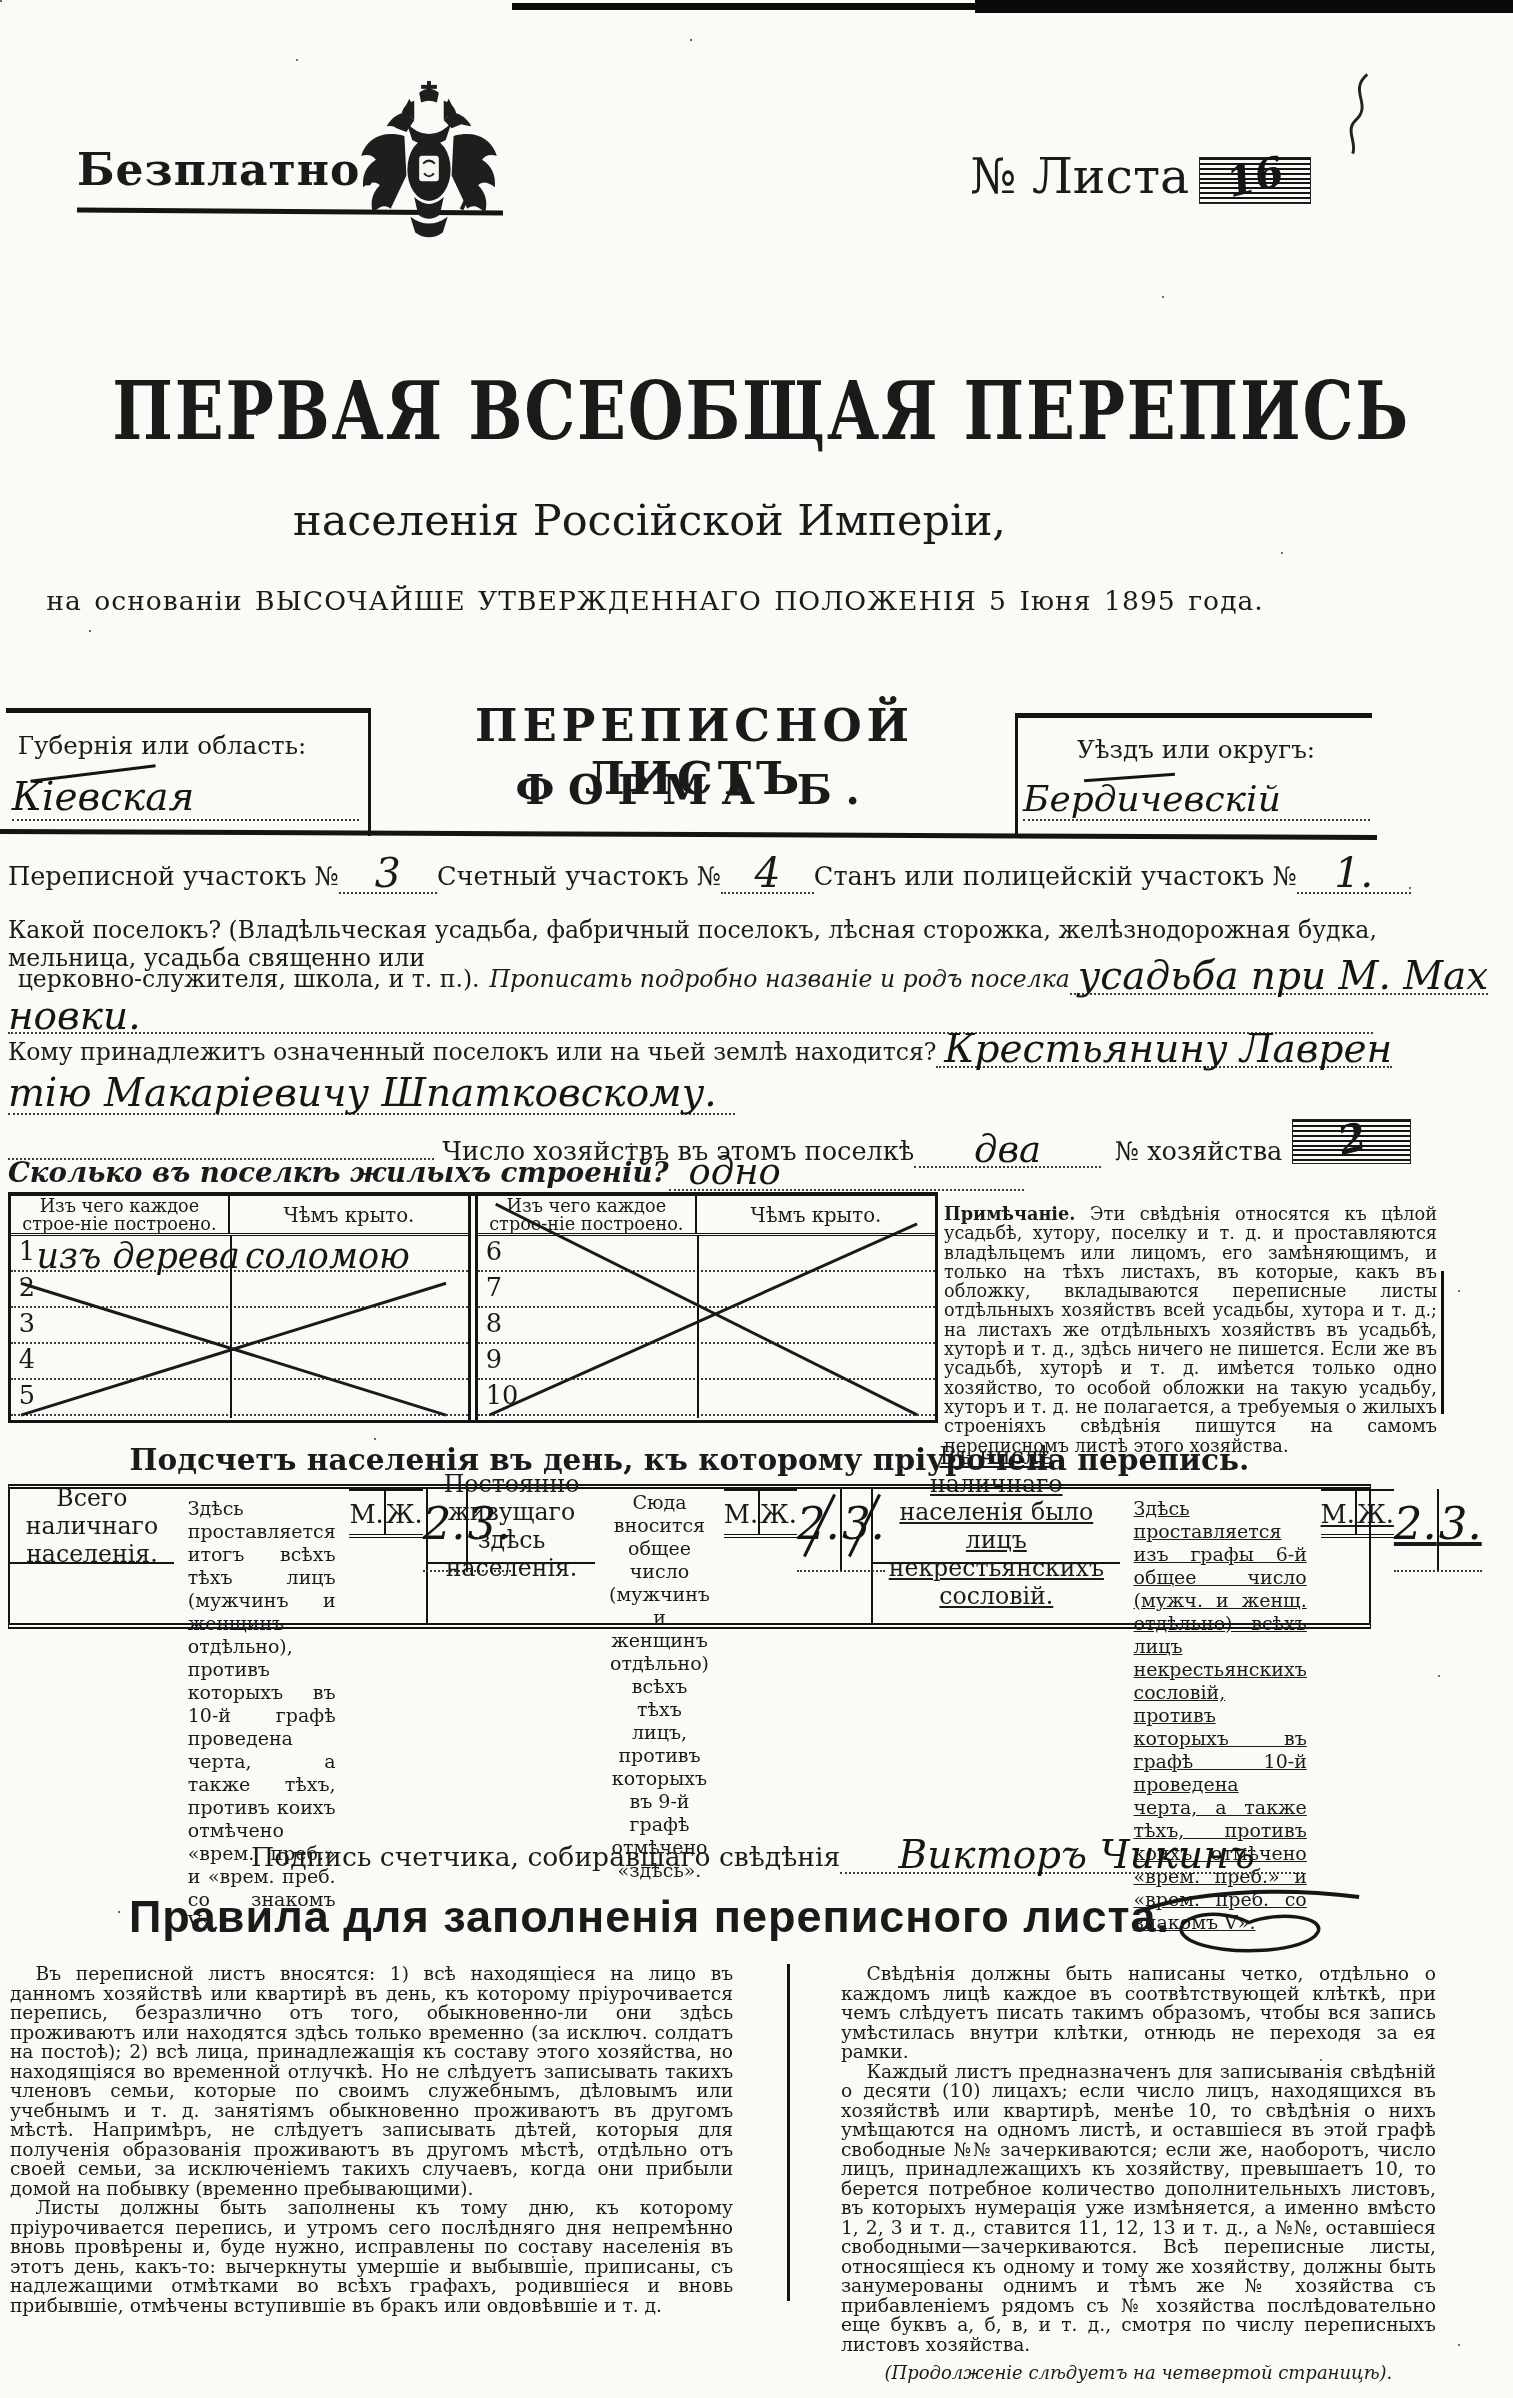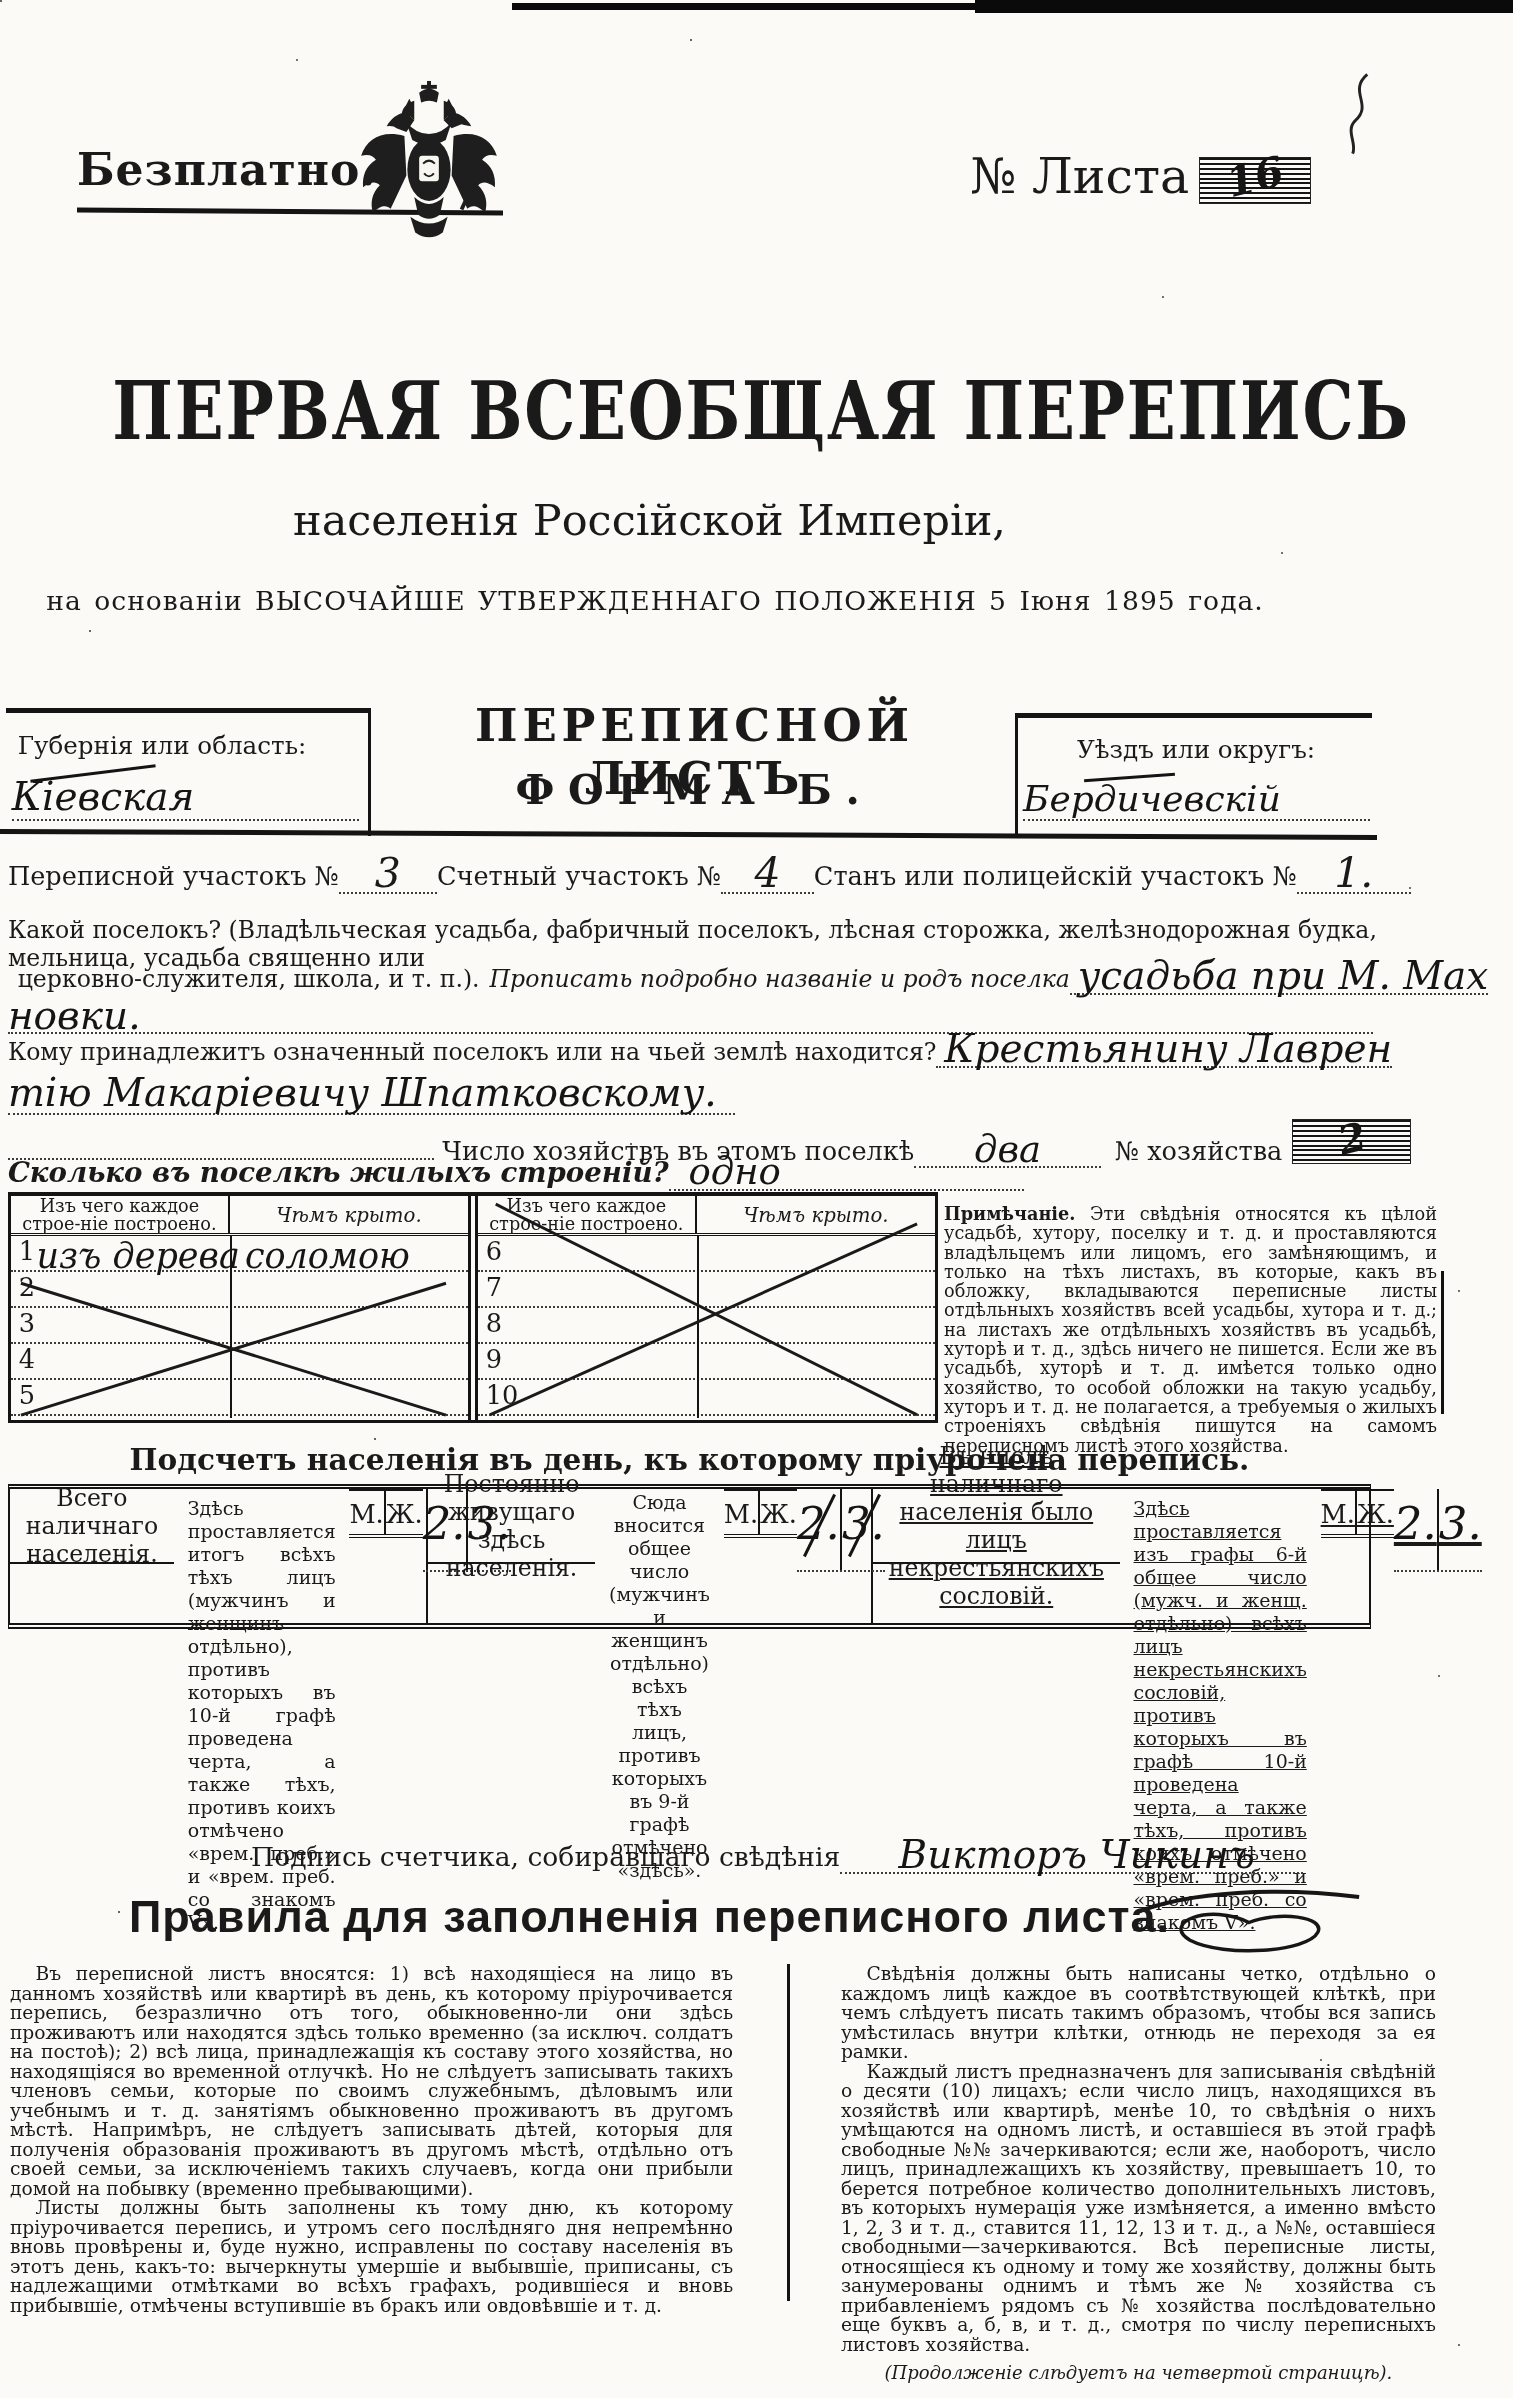--- a/index.html
+++ b/index.html
@@ -79,21 +79,21 @@
   .bquestion .hand { font-size:37px; font-weight:normal; line-height:27.6px; position:relative; top:2px; margin-left:9.9px; }
   .bquestion .dotline { display:inline-block; text-align:left; padding-left:9.9px; }
 
   
   .btable { left:7.9px; top:1192px; width:930px; height:231px; border:3px solid #141414; border-top-width:4.9px;
     display:flex; box-sizing:border-box; }
   .bt-half { position:relative; flex:1;border-radius:16px; }
   .bt-dd { width:3.9px; border-left:3px solid #141414; border-right:3px solid #141414; }
   .bt-head { height:37px; display:flex; border-bottom:3px double #141414; }
   .bt-head .c1 { width:219px; border-right:2px solid #141414; font-size:17.7px; line-height:17.7px; text-align:center; padding-top:2px; box-sizing:border-box; }
-  .bt-head .c2 { flex:1; font-size:19.7px; text-align:center; padding-top:7.9px;font-style:italic; }
+  .bt-head .c2 { flex:1; font-size:19.7px; text-align:center; padding-top:7.9px; }
   .bt-rows { position:relative; height:182px; }
   .bt-row { height:36px; border-bottom:2px dotted #3c3c3c; font-size:25.6px; padding-left:7.9px; box-sizing:border-box; }
   .bt-colline { position:absolute; left:219px; top:0; width:2px; height:100%; background:#141414; }
   .bt-mat { position:absolute; left:25.6px; top:0px; font-size:35px; white-space:nowrap; }
   .bt-roof { position:absolute; left:234px; top:0px; font-size:35px; white-space:nowrap; }
   .bt-cross { position:absolute; left:0; top:0; pointer-events:none; }
 
   
   .note { left:944px; top:1204px; width:493px; font-size:17.7px; line-height:19.3px; text-align:justify; }
   .edge-line { left:1441px; top:1271px; width:3px; height:143px; background:#111; }

